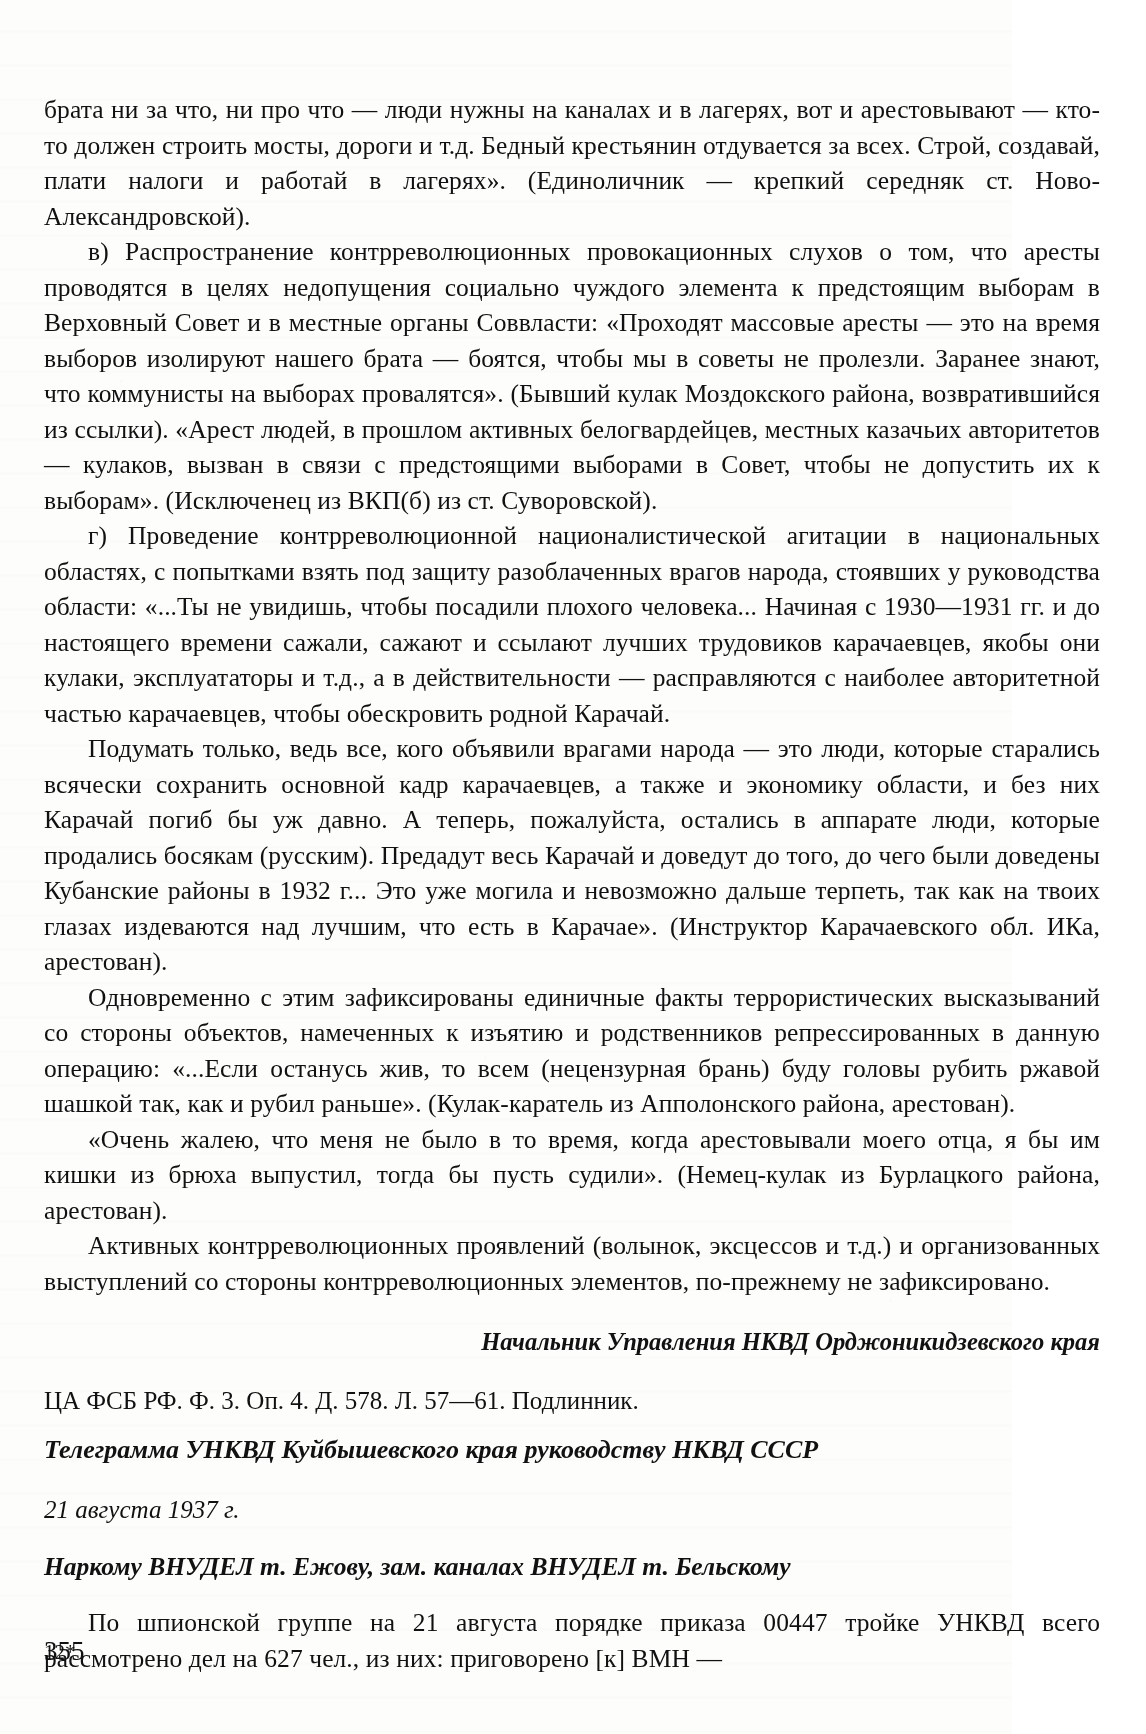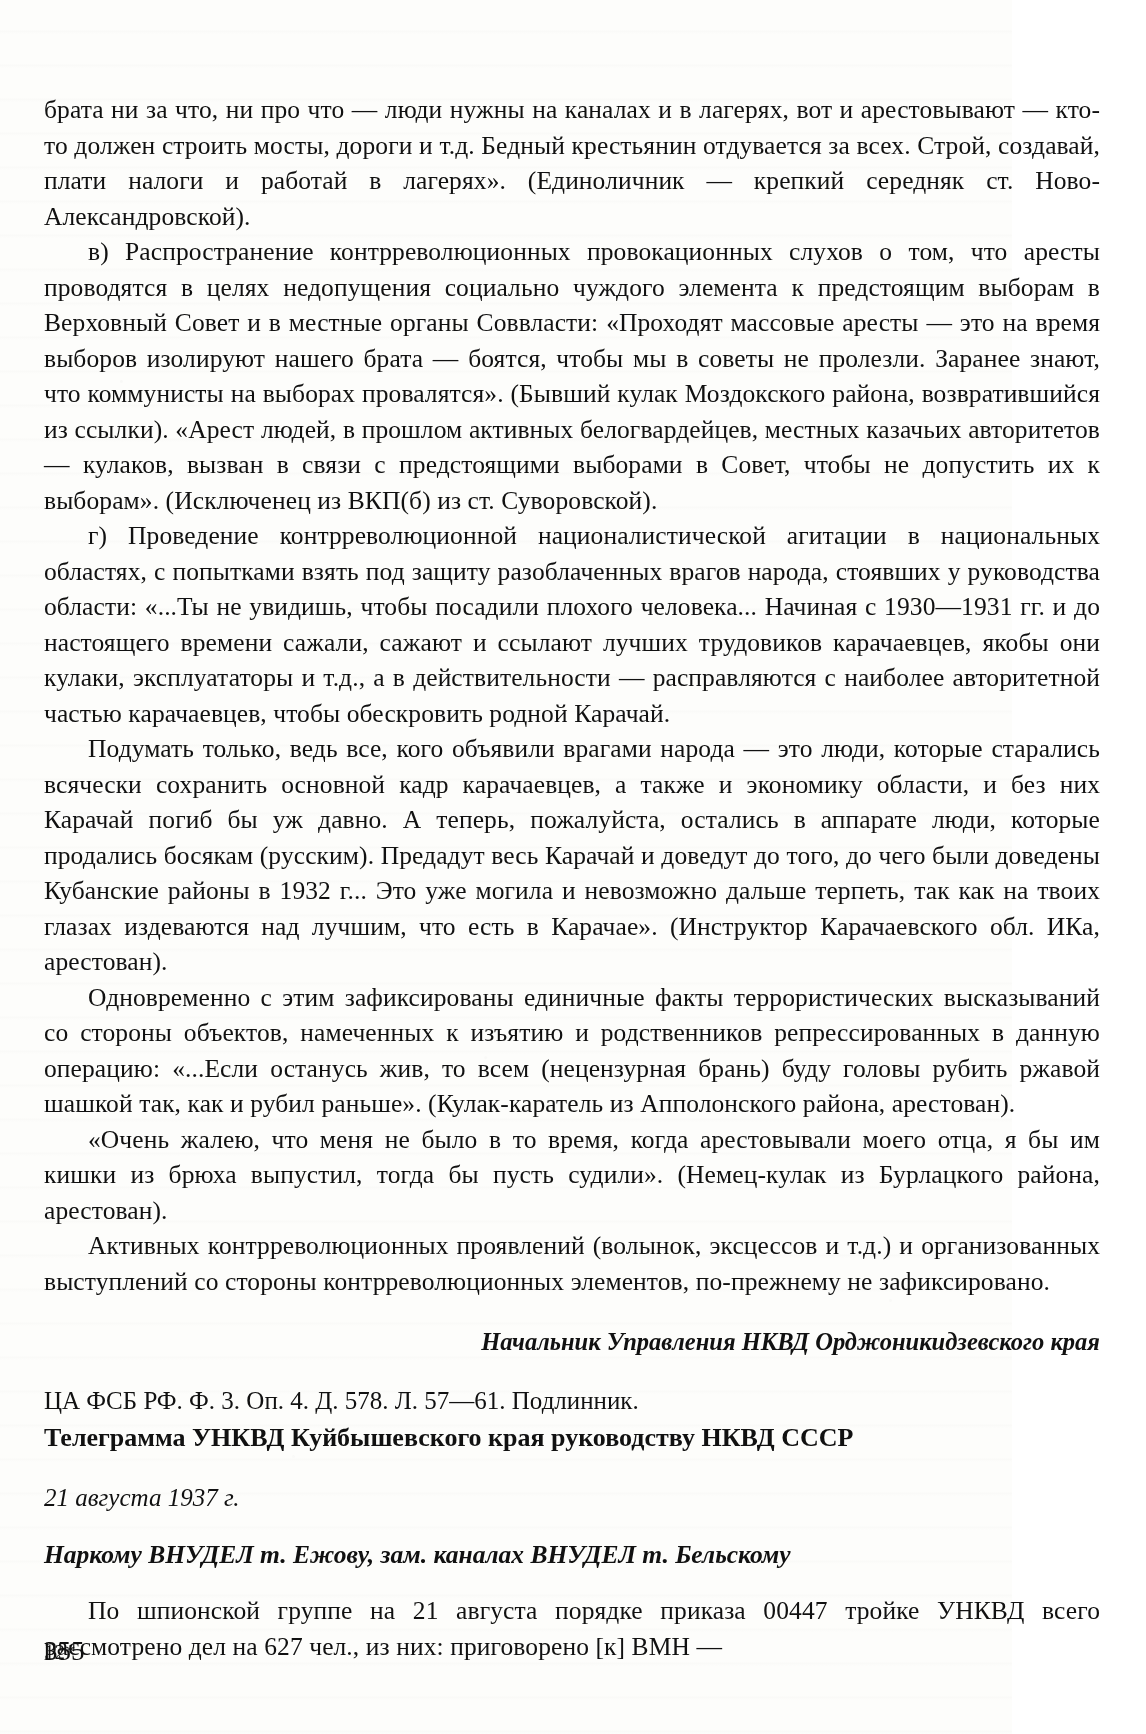--- a/index.html
+++ b/index.html
@@ -54,24 +54,25 @@
     font-size: 25px;
     line-height: 33px;
   }
   .doc-num {
     margin-top: 46px;
     font-size: 26px;
     font-weight: bold;
     line-height: 34px;
   }
   .doc-title {
-    margin-top: 4px;
+    margin-top: 16px;
     font-size: 26px;
     font-weight: bold;
     line-height: 34px;
+    font-style: italic;
   }
   .doc-date {
     margin-top: 26px;
     font-style: italic;
     font-size: 25px;
     line-height: 33px;
   }
   .doc-addressee {
     margin-top: 24px;
     font-style: italic;

